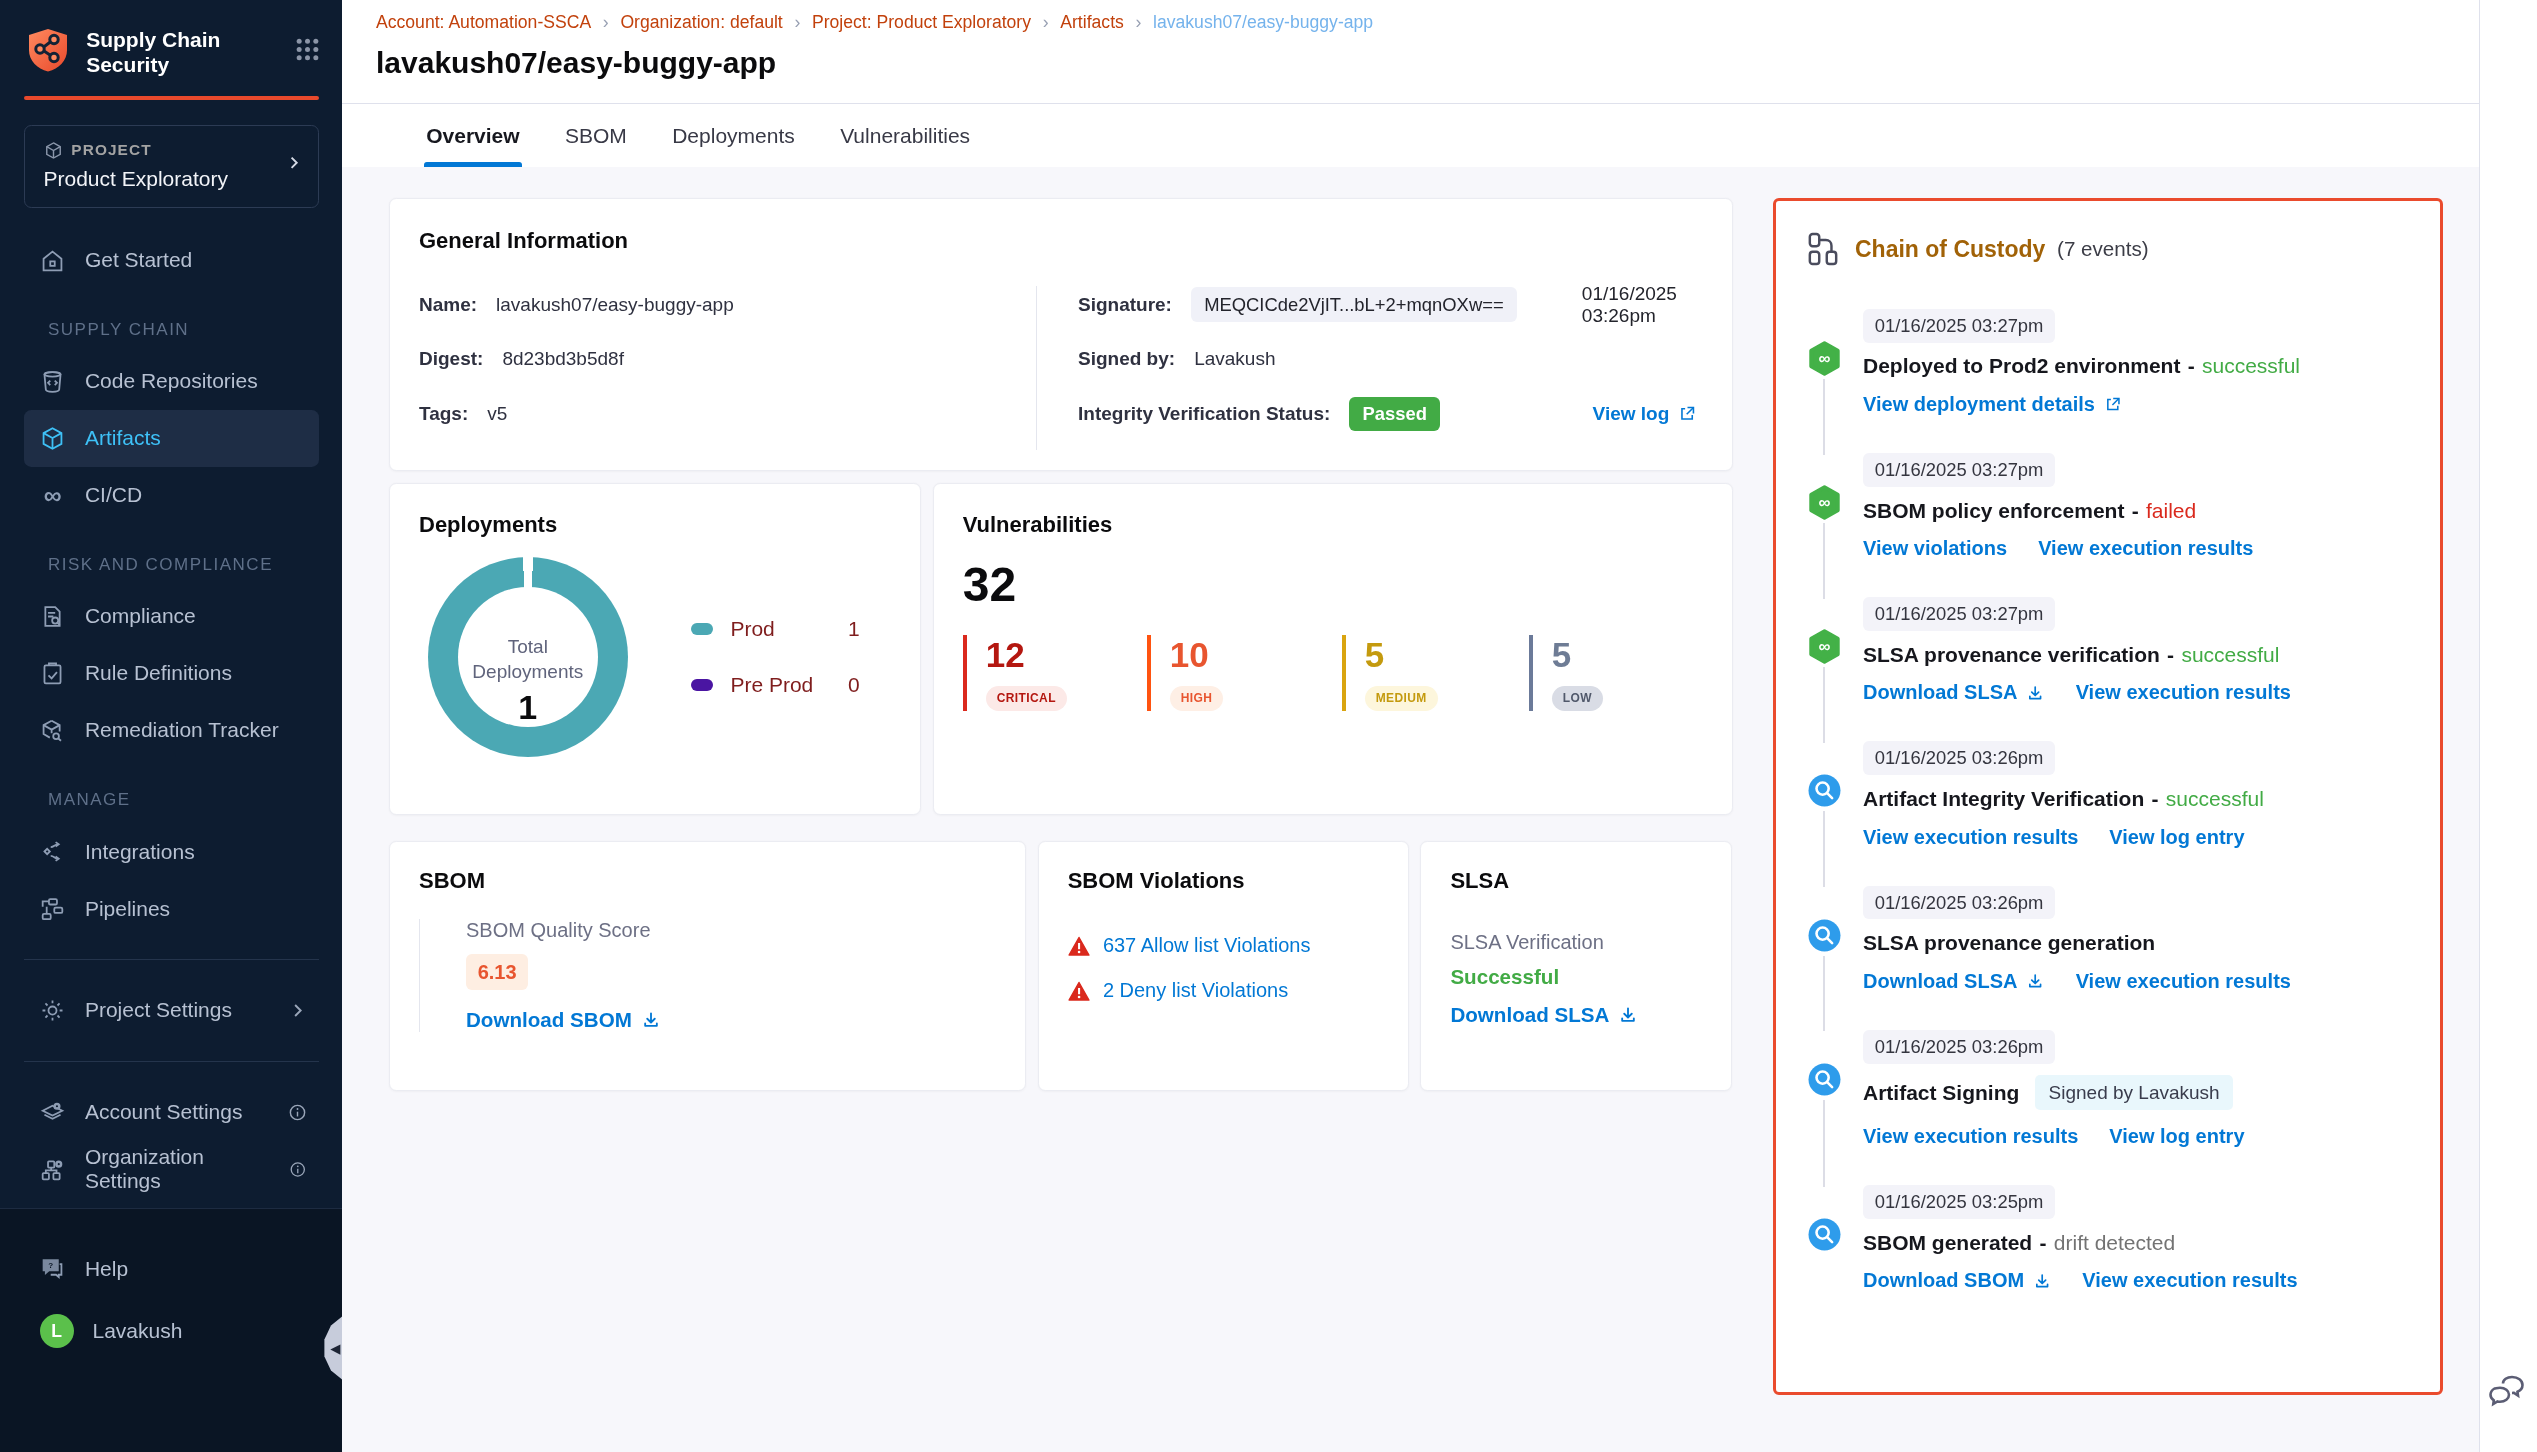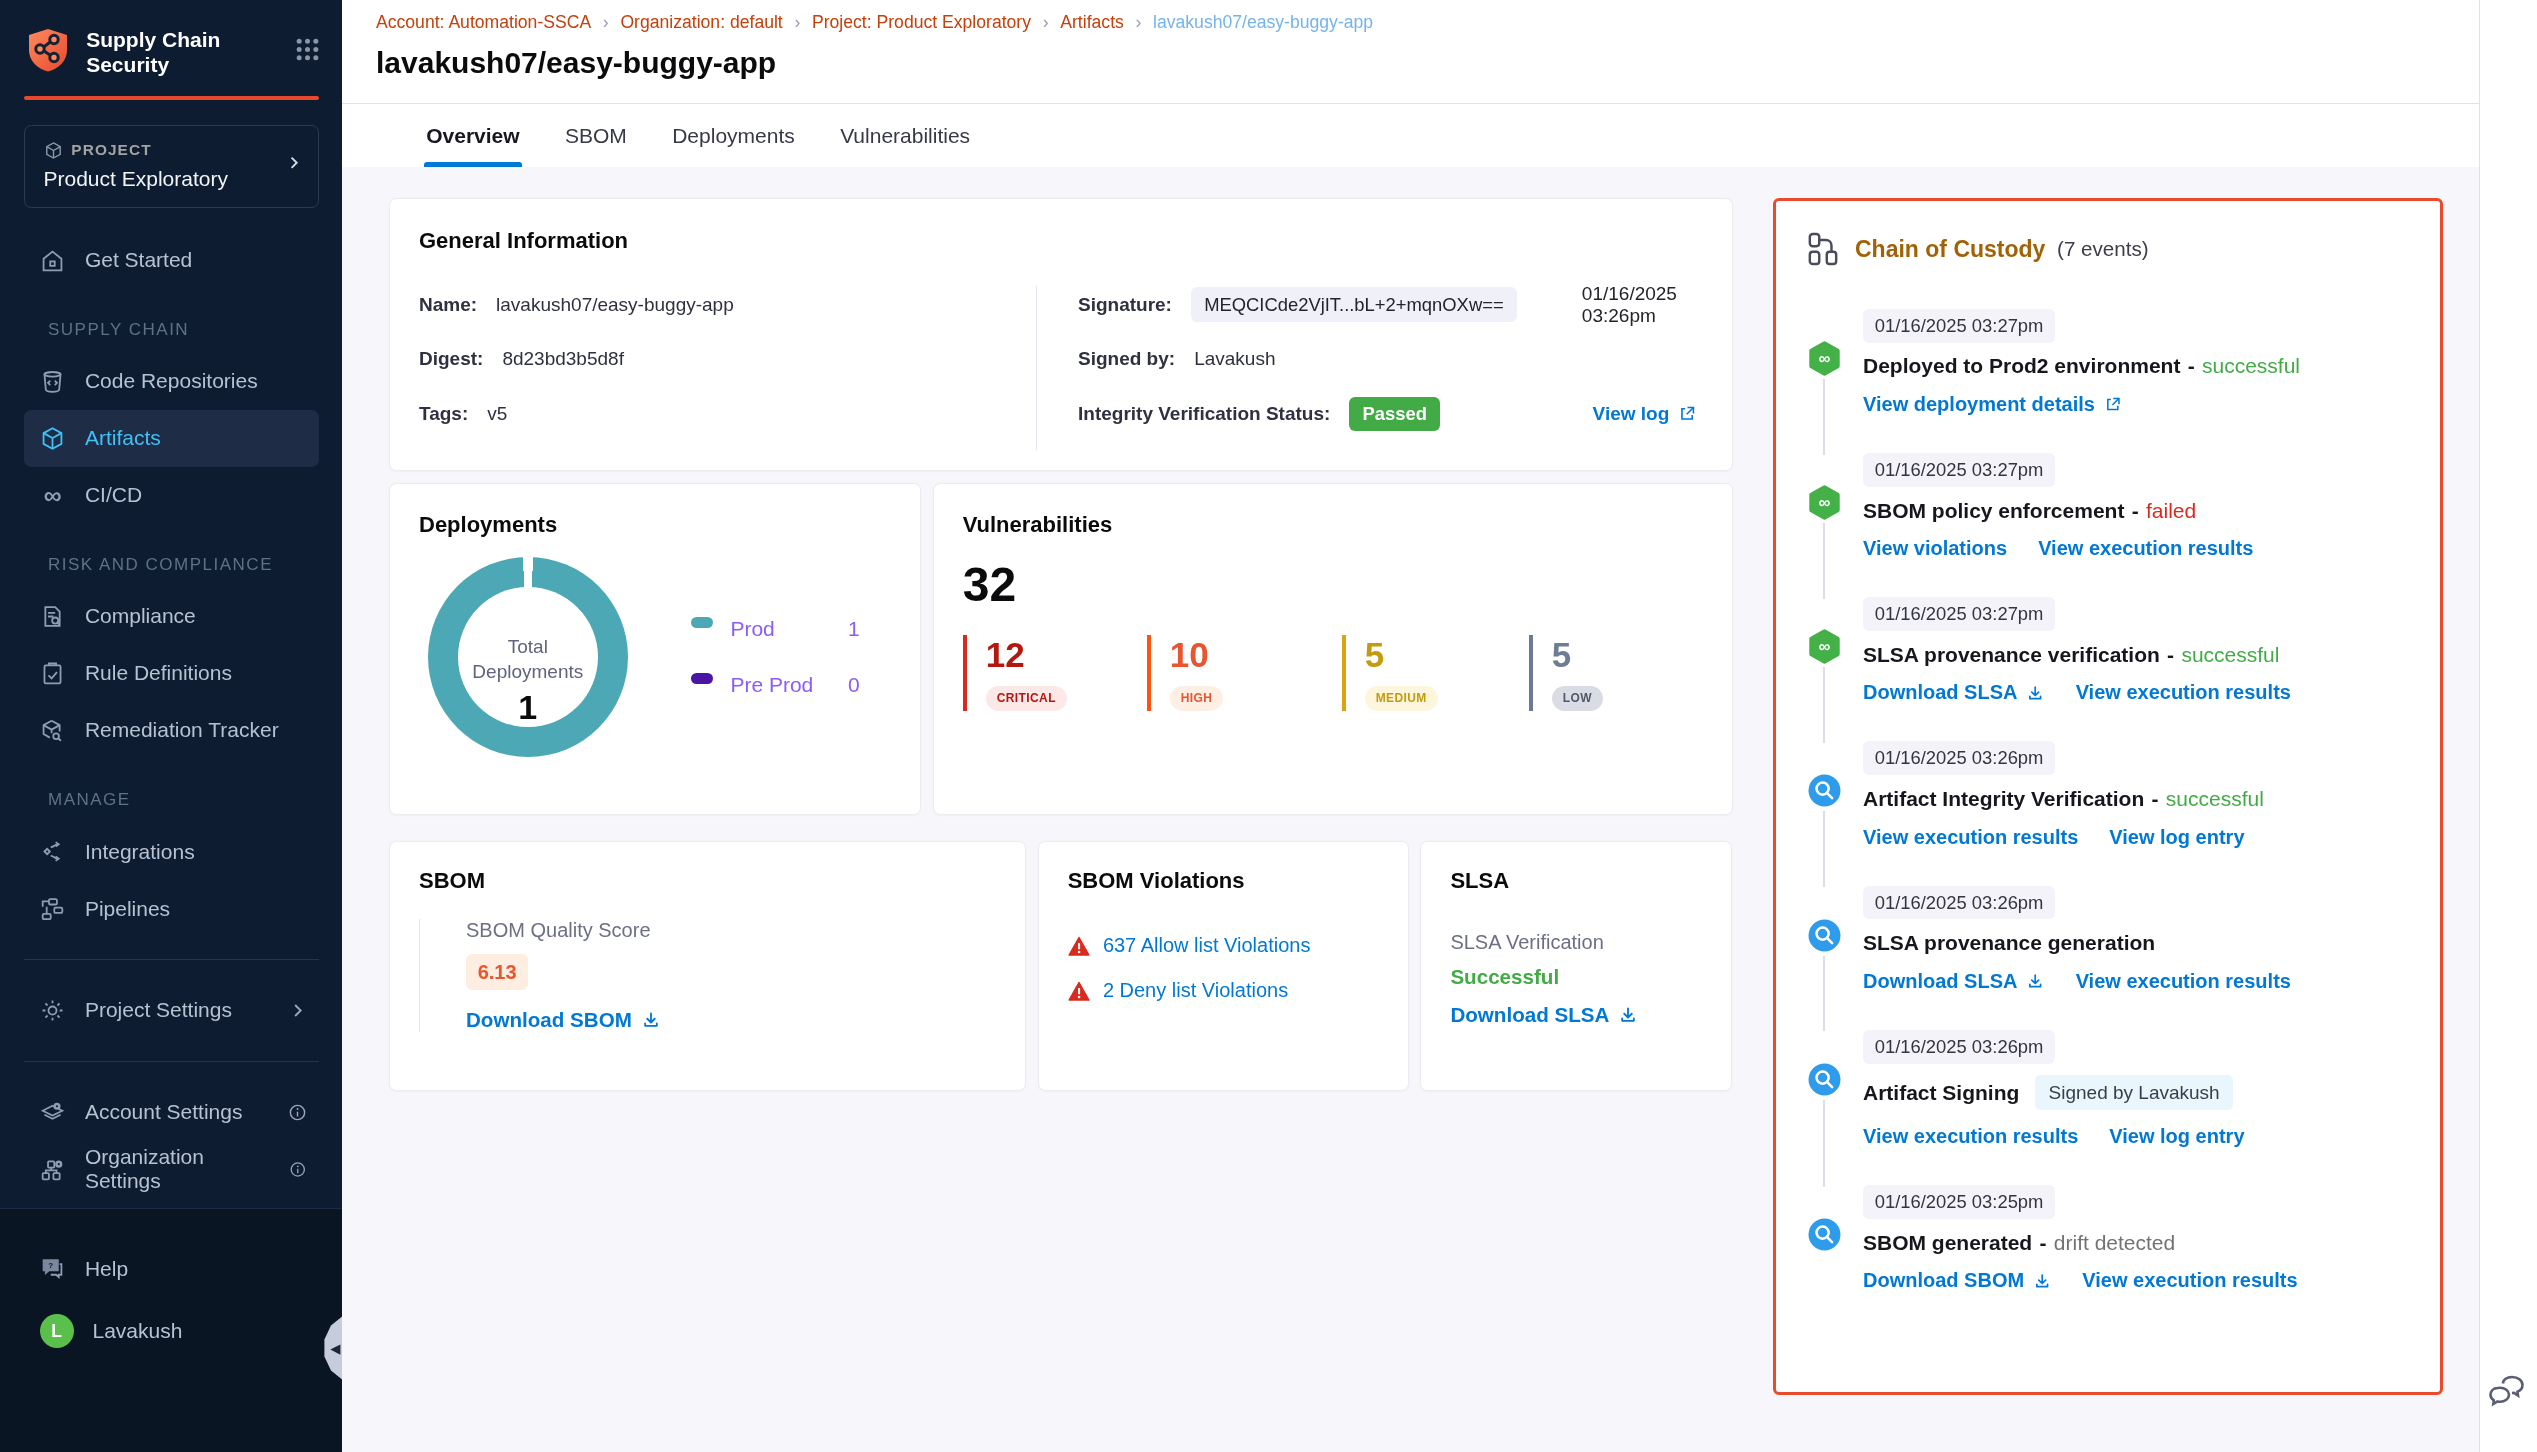--- a/index.html
+++ b/index.html
@@ -75,21 +75,21 @@
   .dep-card { width:532px; height:332px; padding:28px 29px; flex:none; }
   .vuln-card { width:800px; height:332px; padding:28px 29px; flex:none; }
   .dep-body { display:flex; align-items:center; margin-top:19px; }
   .donut { position:relative; width:200px; height:200px; border-radius:50%; margin-left:8.8px; flex:none;
     background:conic-gradient(#ffffff 0deg 3deg, #4BA8B4 3deg 357deg, #ffffff 357deg 360deg); }
   .donut::before { content:""; position:absolute; inset:30px; background:#ffffff; border-radius:50%; }
   .donut-center { position:absolute; inset:30px; display:flex; flex-direction:column; align-items:center; justify-content:flex-end; text-align:center; z-index:1; }
   .donut-label { font-size:19px; color:#60647c; width:117px; line-height:1.3; }
   .donut-total { font-size:34px; font-weight:700; color:#0b0b0d; margin-top:2.9px; }
   .legend { margin-left:63px; width:169px; display:flex; flex-direction:column; gap:32px; }
-  .legend-row { display:flex; align-items:flex-start; font-size:21px; color:#8b5cf6; }
+  .legend-row { display:flex; align-items:center; font-size:21px; color:#7f1d1d; }
   .legend-swatch { width:22px; height:11.7px; border-radius:5.9px; margin-right:17.6px; flex:none; }
   .legend-val { margin-left:auto; }
 
   .vuln-total { font-size:48px; font-weight:700; color:#0b0b0d; margin-top:19px; }
   .sev-row { display:flex; margin-top:23px; }
   .sev { border-left:4.4px solid; padding-left:19px; }
   .sev-count { font-size:35px; font-weight:700; }
   .sev-badge { display:inline-block; margin-top:11.7px; font-size:12px; font-weight:700; letter-spacing:0.4px; padding:5.1px 11px; border-radius:14px; }
   .sev-critical { border-color:#da291d; width:184px; } .sev-critical .sev-count{color:#b41710;} .sev-critical .sev-badge{color:#b41710;background:#fce9e7;}
   .sev-high { border-color:#ff5310; width:195px; } .sev-high .sev-count{color:#e8552f;} .sev-high .sev-badge{color:#e8552f;background:#feefe5;}

